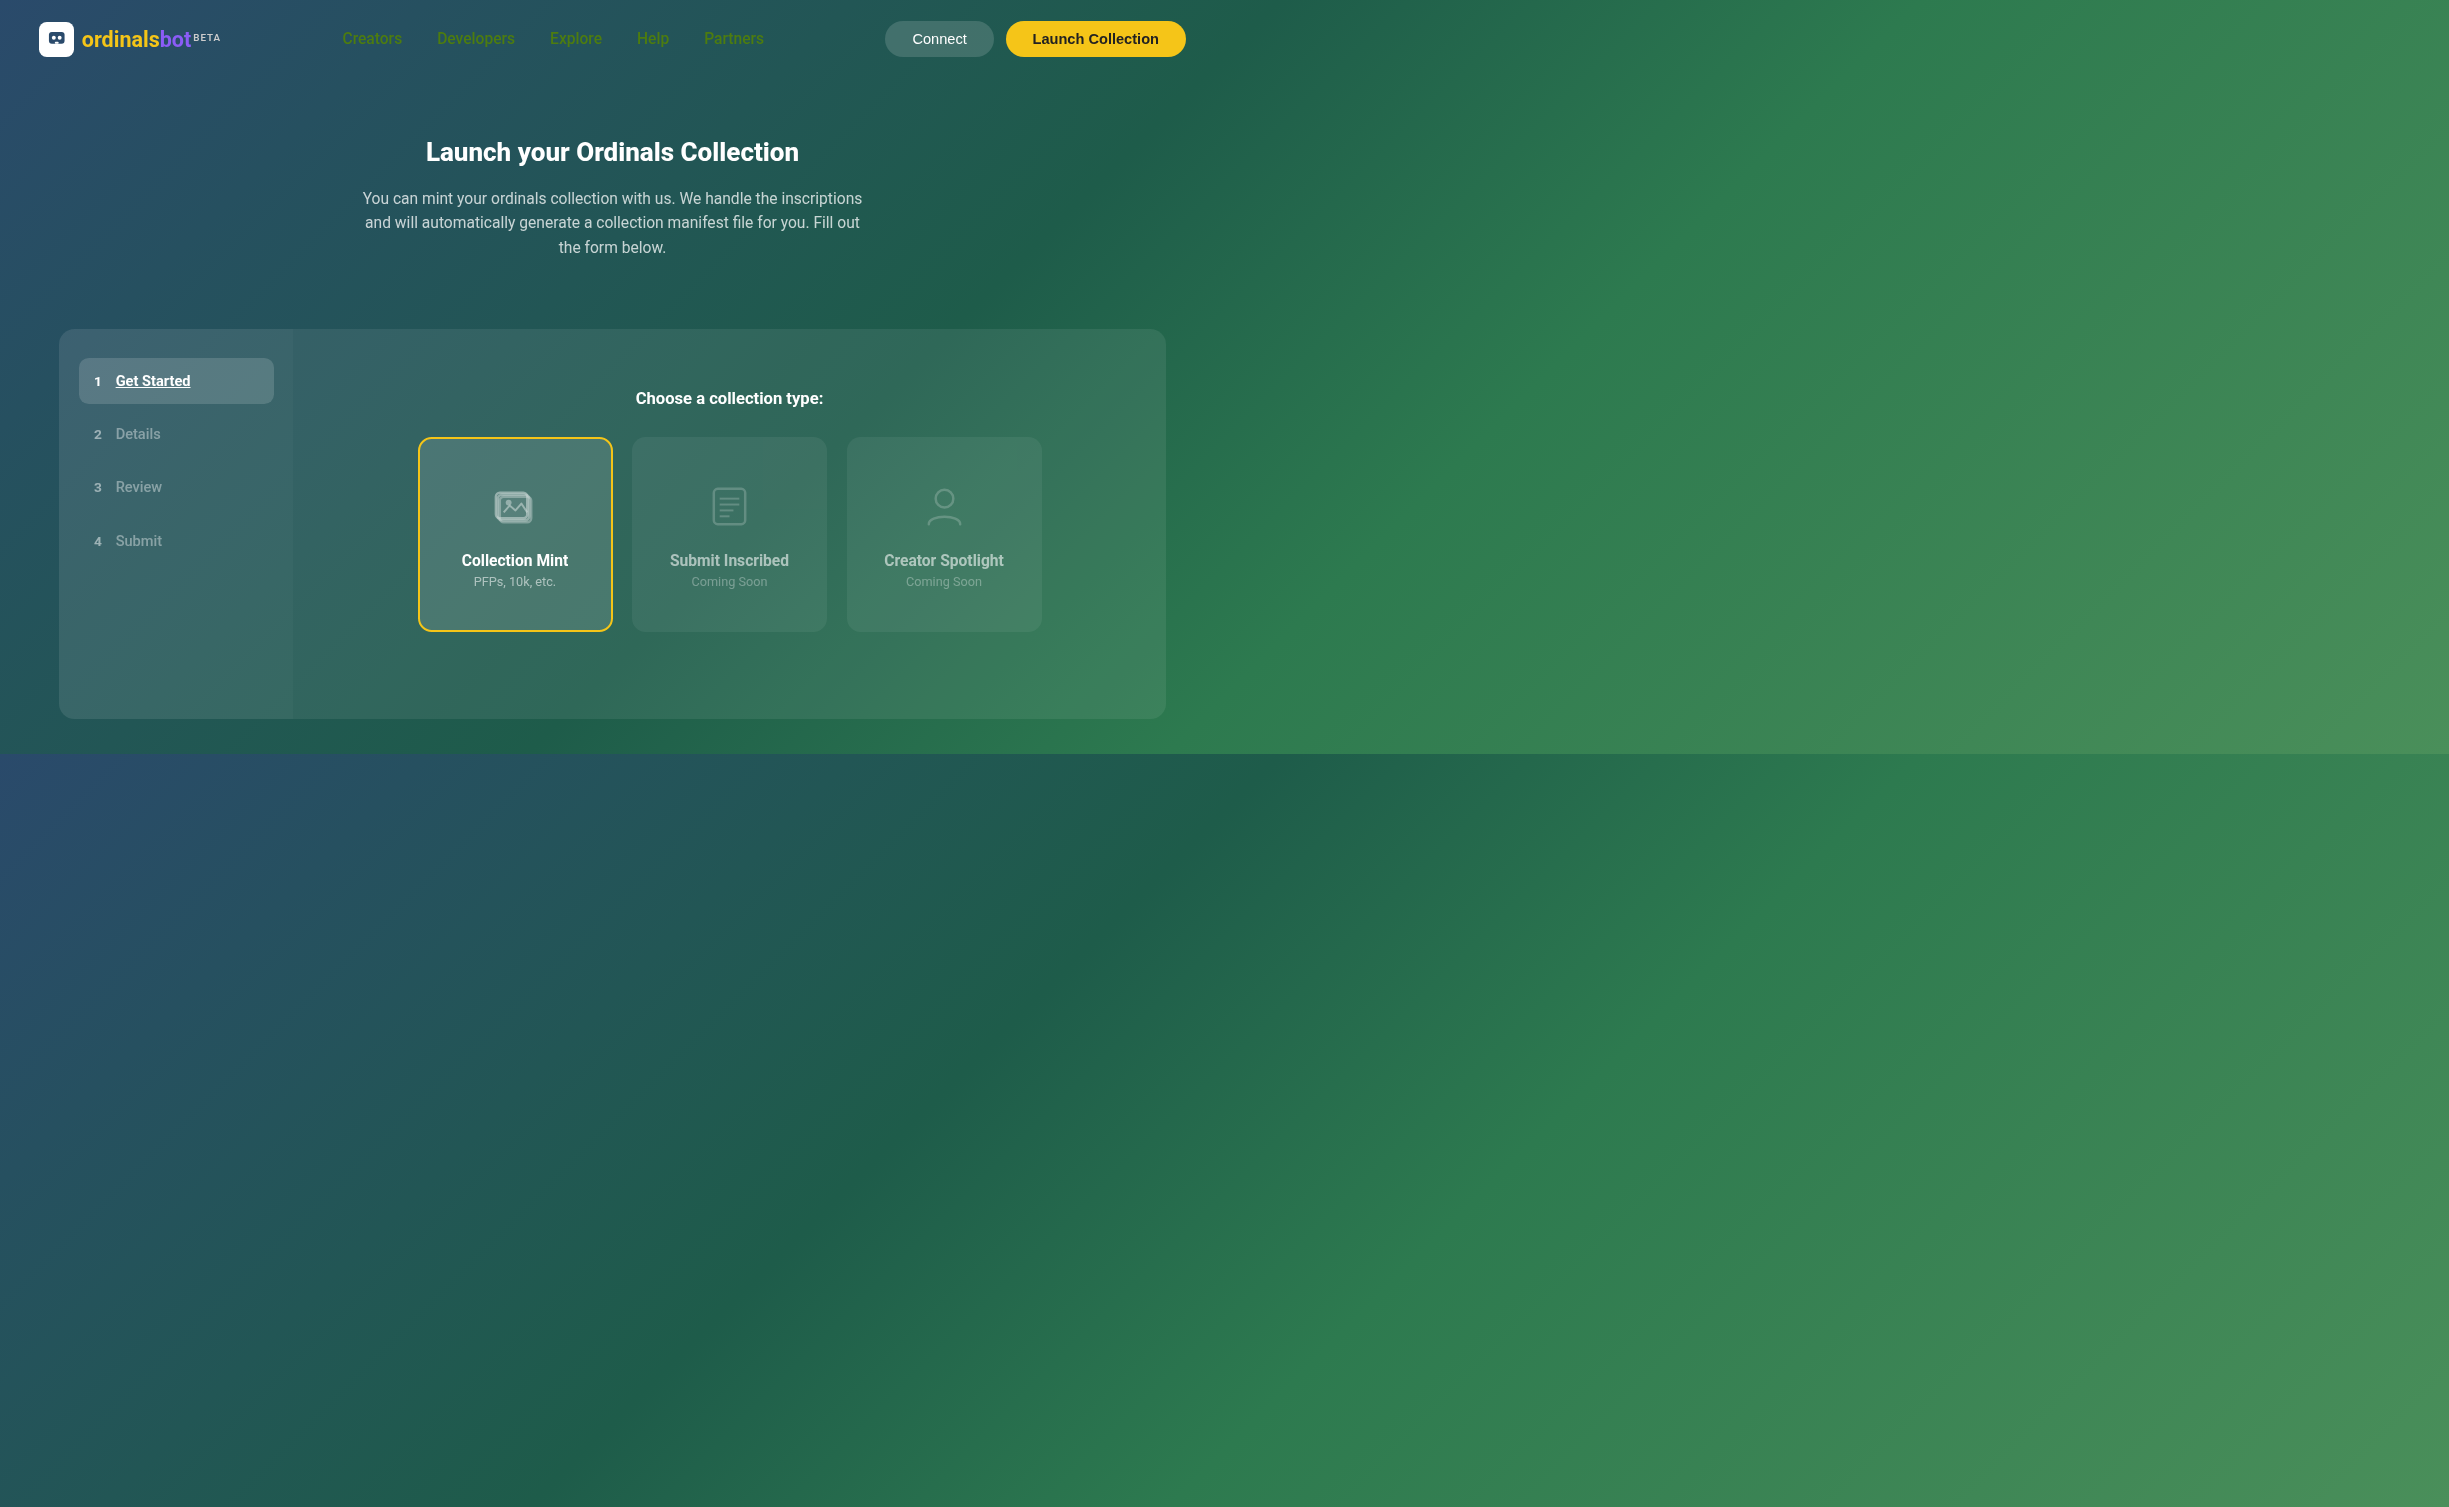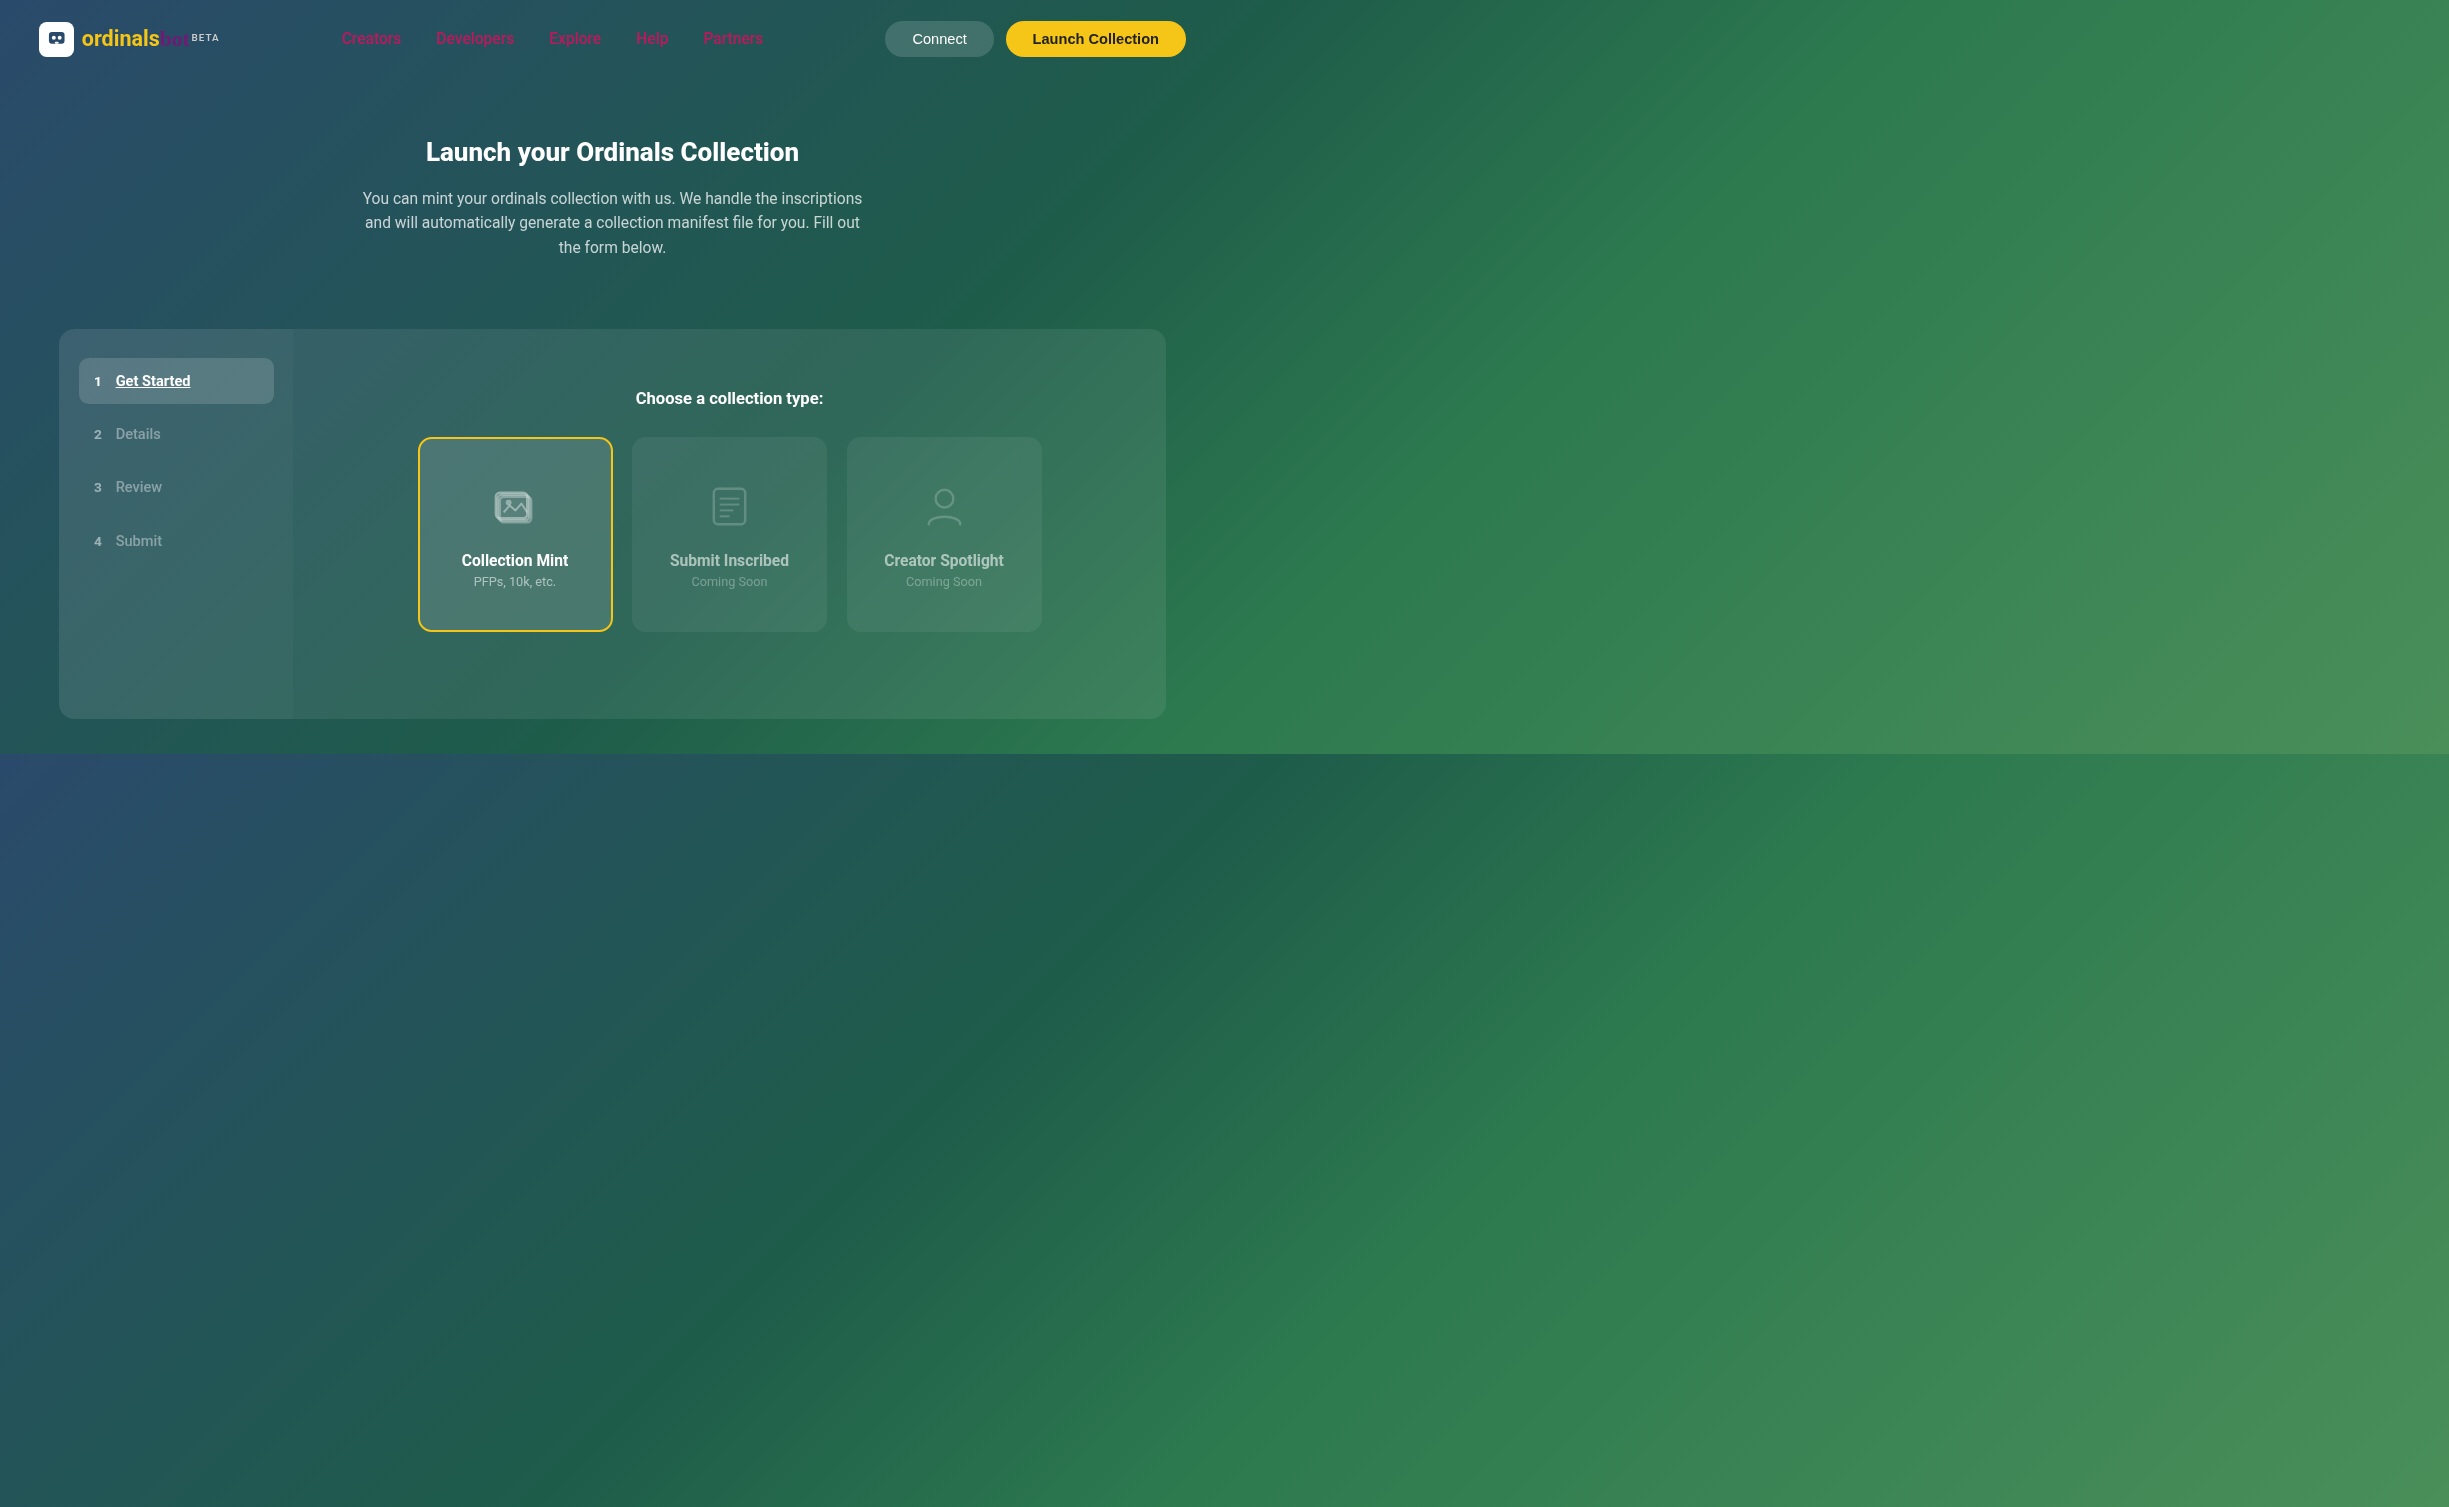--- a/index.html
+++ b/index.html
@@ -62,21 +62,21 @@
       margin-top: 5.9px;
     }
 
     .nav-links {
       display: flex;
       align-items: center;
       gap: 35px;
     }
 
     .nav-link {
-      color: #be185d;
+      color: #4d7c0f;
       font-size: 15.6px;
       font-weight: 500;
       text-decoration: none;
       cursor: pointer;
     }
 
     .nav-actions {
       display: flex;
       align-items: center;
       gap: 11.7px;
@@ -259,21 +259,21 @@
     <div class="logo-icon">
       <svg width="21.5" height="21.5" viewBox="0 0 22 22" fill="none">
         <rect x="3" y="4" width="16" height="12" rx="3" fill="#2a4a6b"></rect>
         <circle cx="8" cy="10" r="2" fill="white"></circle>
         <circle cx="14" cy="10" r="2" fill="white"></circle>
         <rect x="9" y="14" width="4" height="2" rx="1" fill="white"></rect>
       </svg>
     </div>
     <div style="display:flex;align-items:baseline;gap:2px;">
       <span class="logo-text">
-        <span>ordinals</span><span style="color:#701a75;font-family:Liberation Serif, serif;">bot</span>
+        <span>ordinals</span><span style="color:#8b5cf6;">bot</span>
       </span>
       <span class="beta-badge">BETA</span>
     </div>
   </div>
 
   <div class="nav-links">
     <a class="nav-link">Creators</a>
     <a class="nav-link">Developers</a>
     <a class="nav-link">Explore</a>
     <a class="nav-link">Help</a>

